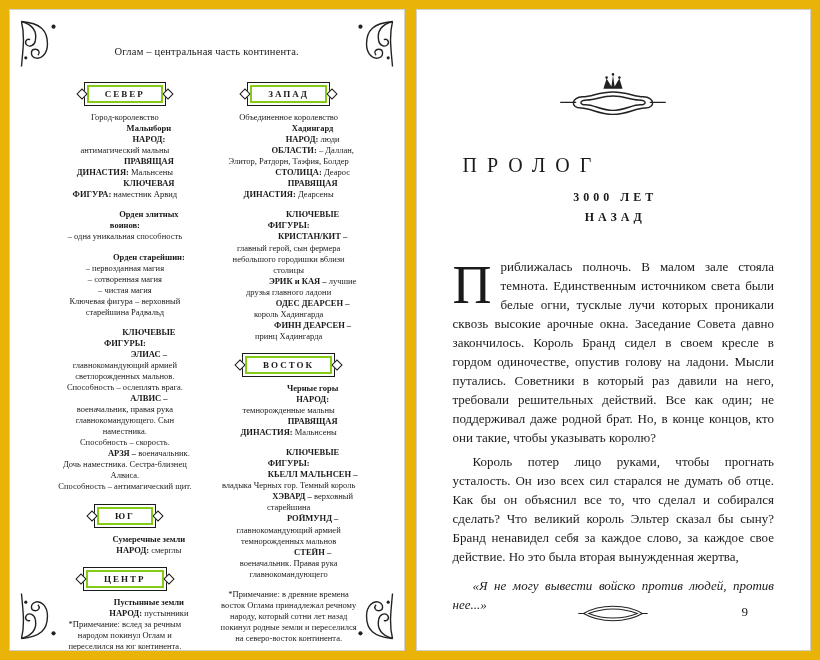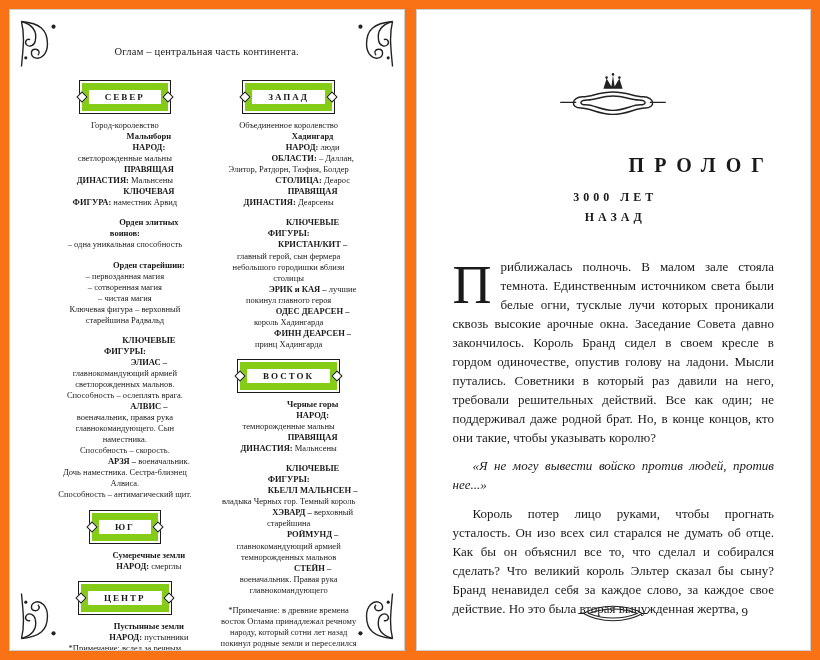--- a/index.html
+++ b/index.html
@@ -4,21 +4,21 @@
 <style>
   html,body{margin:0;padding:0;}
   body{
     font-family:"Liberation Serif","DejaVu Serif",serif;
     background:#e9e9e7;
     color:#1a1a1a;
   }
   .stage{
     width:820px;height:660px;
     box-sizing:border-box;
-    background:#f97316;
+    background:#eab308;
     display:flex;gap:11px;padding:9px;
   }
   .page{
     flex:1;background:#ffffff;border:1px solid #cfcfcd;
     box-sizing:border-box;position:relative;overflow:hidden;
   }
 
   
   .corner{position:absolute;width:52px;height:52px;}
   .corner.tl{top:8px;left:8px;}
@@ -31,36 +31,36 @@
     text-align:center;font-size:10.5px;letter-spacing:.2px;
     margin:10px 0 14px;
   }
   .legend-columns{display:flex;gap:26px;align-items:flex-start;}
   .legend-col{flex:1;text-align:center;}
   .legend-para{margin:0 0 9px;font-size:8.5px;line-height:1.3;}
   .legend-para b{font-weight:bold;margin-left:48px;}
   .banner-wrap{text-align:center;margin:12px 0 9px;}
   .banner{
     display:inline-block;position:relative;background:#fff;
-    border:7px solid #84cc16;
+    border:2px solid #84cc16;
     box-shadow:0 0 0 2px #fff,0 0 0 3px #1a1a1a;
     padding:2px 16px;font-size:9px;font-weight:bold;letter-spacing:2px;
   }
   .banner::before,.banner::after{
     content:"";position:absolute;top:50%;width:6px;height:6px;background:#fff;
     border:1px solid #1a1a1a;transform:translateY(-50%) rotate(45deg);
   }
   .banner::before{left:-11px;}
   .banner::after{right:-11px;}
 
   
   .prologue-inner{padding:20px 36px;}
   .header-ornament{text-align:center;margin-top:42px;}
   .prologue-title{
-    text-align:right;font-size:20px;font-weight:bold;
+    text-align:left;font-size:20px;font-weight:normal;
     letter-spacing:10px;text-indent:10px;margin:22px 0 10px;
   }
   .prologue-subtitle{
     text-align:center;font-size:12px;font-weight:bold;
     letter-spacing:4px;text-indent:4px;line-height:1.7;
   }
   .prologue-body{
     margin-top:30px;text-align:justify;
     font-size:13px;line-height:1.46;
   }
@@ -131,33 +131,33 @@
         <circle cx="41" cy="10" r="2.4" fill="#222"></circle>
         <circle cx="9" cy="46" r="1.8" fill="#222"></circle>
       </svg>
     </span>
 
     <div class="legend-inner">
       <div class="legend-title">Оглам – центральная часть континента.</div>
       <div class="legend-columns" id="legend-columns">
           <div class="legend-col">
             <div class="banner-wrap"><div class="banner">СЕВЕР</div></div>
-            <p class="legend-para"><span>Город-королевство</span><br><b>Мальнборн</b><br><b>НАРОД:</b><span> светлорожденные мальны</span><br><b>ПРАВЯЩАЯ ДИНАСТИЯ:</b><span> Мальнсены</span><br><b>КЛЮЧЕВАЯ ФИГУРА:</b><span> наместник Арвид</span></p>
+            <p class="legend-para"><span>Город-королевство</span><br><b>Мальнборн</b><br><b>НАРОД:</b><span> антимагический мальны</span><br><b>ПРАВЯЩАЯ ДИНАСТИЯ:</b><span> Мальнсены</span><br><b>КЛЮЧЕВАЯ ФИГУРА:</b><span> наместник Арвид</span></p>
             <p class="legend-para"><b>Орден элитных воинов:</b><br><span>– одна уникальная способность</span></p>
             <p class="legend-para"><b>Орден старейшин:</b><br><span>– первозданная магия</span><br><span>– сотворенная магия</span><br><span>– чистая магия</span><br><span>Ключевая фигура – верховный</span><br><span>старейшина Радвальд</span></p>
             <p class="legend-para"><b>КЛЮЧЕВЫЕ ФИГУРЫ:</b><br><b>ЭЛИАС –</b><span> главнокомандующий армией светлорожденных мальнов.</span><br><span>Способность – ослеплять врага.</span><br><b>АЛВИС –</b><span> военачальник, правая рука главнокомандующего. Сын наместника.</span><br><span>Способность – скорость.</span><br><b>АРЗЯ –</b><span> военачальник. Дочь наместника. Сестра-близнец Алвиса.</span><br><span>Способность – антимагический щит.</span></p>
             <div class="banner-wrap"><div class="banner">ЮГ</div></div>
             <p class="legend-para"><b>Сумеречные земли</b><br><b>НАРОД:</b><span> смерглы</span></p>
             <div class="banner-wrap"><div class="banner">ЦЕНТР</div></div>
             <p class="legend-para"><b>Пустынные земли</b><br><b>НАРОД:</b><span> пустынники</span><br><span>*Примечание: вслед за речным народом покинул Оглам и переселился на юг континента.</span></p>
           </div>
           <div class="legend-col">
             <div class="banner-wrap"><div class="banner">ЗАПАД</div></div>
             <p class="legend-para"><span>Объединенное королевство</span><br><b>Хадингард</b><br><b>НАРОД:</b><span> люди</span><br><b>ОБЛАСТИ:</b><span> – Даллан, Элитор, Ратдорн, Таэфия, Болдер</span><br><b>СТОЛИЦА:</b><span> Деарос</span><br><b>ПРАВЯЩАЯ ДИНАСТИЯ:</b><span> Деарсены</span></p>
-            <p class="legend-para"><b>КЛЮЧЕВЫЕ ФИГУРЫ:</b><br><b>КРИСТАН/КИТ –</b><span> главный герой, сын фермера небольшого городишки вблизи столицы</span><br><b>ЭРИК и КАЯ –</b><span> лучшие покинул главного героя</span><br><b>ОДЕС ДЕАРСЕН –</b><span> король Хадингарда</span><br><b>ФИНН ДЕАРСЕН –</b><span> принц Хадингарда</span></p>
+            <p class="legend-para"><b>КЛЮЧЕВЫЕ ФИГУРЫ:</b><br><b>КРИСТАН/КИТ –</b><span> главный герой, сын фермера небольшого городишки вблизи столицы</span><br><b>ЭРИК и КАЯ –</b><span> лучшие друзья главного ладони</span><br><b>ОДЕС ДЕАРСЕН –</b><span> король Хадингарда</span><br><b>ФИНН ДЕАРСЕН –</b><span> принц Хадингарда</span></p>
             <div class="banner-wrap"><div class="banner">ВОСТОК</div></div>
             <p class="legend-para"><b>Черные горы</b><br><b>НАРОД:</b><span> темнорожденные мальны</span><br><b>ПРАВЯЩАЯ ДИНАСТИЯ:</b><span> Мальнсены</span></p>
             <p class="legend-para"><b>КЛЮЧЕВЫЕ ФИГУРЫ:</b><br><b>КЬЕЛЛ МАЛЬНСЕН –</b><span> владыка Черных гор. Темный король</span><br><b>ХЭВАРД –</b><span> верховный старейшина</span><br><b>РОЙМУНД –</b><span> главнокомандующий армией темнорожденных мальнов</span><br><b>СТЕЙН –</b><span> военачальник. Правая рука главнокомандующего</span></p>
             <p class="legend-para"><span>*Примечание: в древние времена восток Оглама принадлежал речному народу, который сотни лет назад покинул родные земли и переселился на северо-восток континента.</span></p>
           </div>
         </div>
     </div>
   </div>
 
   <div class="page">
@@ -179,22 +179,22 @@
 
       <h1 class="prologue-title">ПРОЛОГ</h1>
 
       <div class="prologue-subtitle">
         <div>3000 ЛЕТ</div>
         <div>НАЗАД</div>
       </div>
 
       <div class="prologue-body" id="prologue-body">
           <p class="body-para first"><span class="dropcap">П</span>риближалась полночь. В малом зале стояла темнота. Единственным источником света были белые огни, тусклые лучи которых проникали сквозь высокие арочные окна. Заседание Совета давно закончилось. Король Бранд сидел в своем кресле в гордом одиночестве, опустив голову на ладони. Мысли путались. Советники в который раз давили на него, требовали решительных действий. Все как один; не поддерживал даже родной брат. Но, в конце концов, кто они такие, чтобы указывать королю?</p>
+          <p class="body-para">Король потер лицо руками, чтобы прогнать усталость. Он изо всех сил старался не думать об отце. Как бы он объяснил все то, что сделал и собирался сделать? Что великий король Эльтер сказал бы сыну? Бранд ненавидел себя за каждое слово, за каждое свое действие. Но это была вторая вынужденная жертва,</p>
           <p class="body-para italic">«Я не могу вывести войско против людей, против нее...»</p>
-          <p class="body-para">Король потер лицо руками, чтобы прогнать усталость. Он изо всех сил старался не думать об отце. Как бы он объяснил все то, что сделал и собирался сделать? Что великий король Эльтер сказал бы сыну? Бранд ненавидел себя за каждое слово, за каждое свое действие. Но это была вторая вынужденная жертва,</p>
         </div>
     </div>
 
     <div class="page-footer">
       <span class="footer-ornament">
         <svg viewBox="0 0 110 32" width="72" height="21">
           <g stroke="#222" fill="none" stroke-width="1.6">
             <path d="M55 5 C35 5 22 9 10 16 C22 23 35 27 55 27 C75 27 88 23 100 16 C88 9 75 5 55 5 Z"></path>
             <path d="M55 9 C39 9 28 12 18 16 C28 20 39 23 55 23 C71 23 82 20 92 16 C82 12 71 9 55 9 Z"></path>
             <path d="M2 16 L10 16 M100 16 L108 16"></path>

